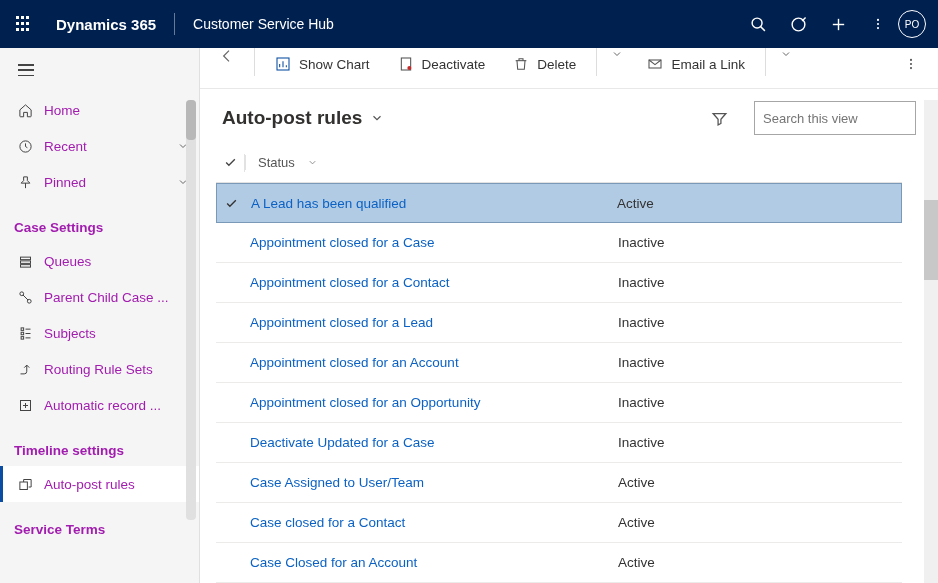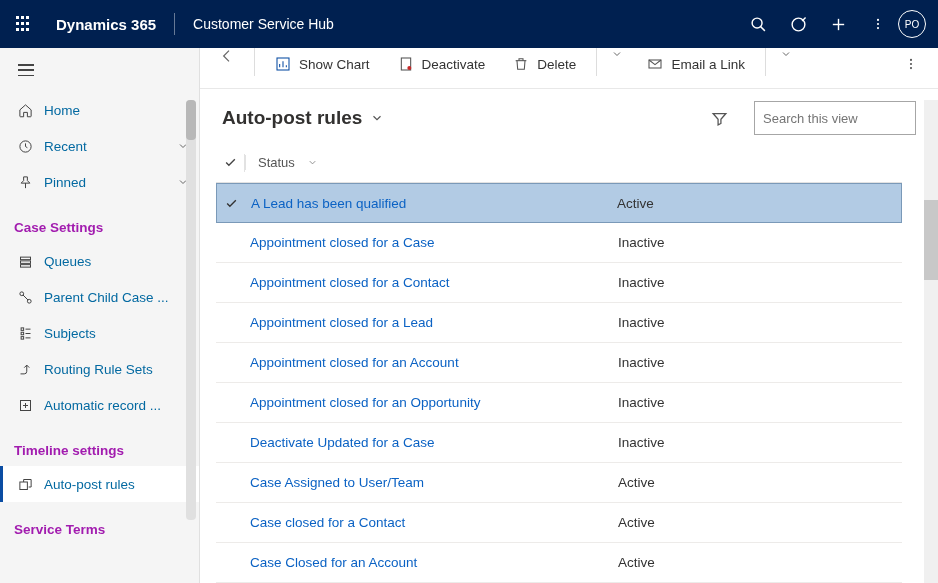--- a/index.html
+++ b/index.html
@@ -19,21 +19,21 @@
   
   .layout { display: flex; height: 535px; }
   .sidebar { width: 200px; background: #f5f5f5; border-right: 1px solid #e0e0e0; display: flex; flex-direction: column; position: relative; }
   .hamburger { height: 44px; display: flex; align-items: center; padding-left: 18px; cursor: pointer; }
   .hamburger-lines { width: 16px; height: 12px; display: flex; flex-direction: column; justify-content: space-between; }
   .hamburger-lines span { height: 1.5px; background: #444; }
   .side-scroll { width: 10px; background: #e0e0e0; border-radius: 4px; position: absolute; right: 3px; top: 52px; height: 420px; }
   .side-thumb { width: 10px; height: 40px; background: #b8b8b8; border-radius: 4px; position: absolute; top: 0; }
 
   .nav-list { flex: 1; overflow: hidden; }
-  .nav-item { display: flex; align-items: center; height: 36px; padding-left: 16px; padding-right: 10px; cursor: pointer; color: #0369a1; }
+  .nav-item { display: flex; align-items: center; height: 36px; padding-left: 16px; padding-right: 10px; cursor: pointer; color: #a21caf; }
   .nav-item.active { background: #fff; position: relative; }
   .nav-item.active::before { content:""; position:absolute; left:0; top:0; bottom:0; width:3px; background:#0b4da3; }
   .nav-icon { width: 18px; display:flex; align-items:center; justify-content:center; color:#444; margin-right: 10px; }
   .nav-label { flex:1; font-size: 13.5px; white-space: nowrap; overflow: hidden; text-overflow: ellipsis; }
   .nav-chevron { color:#666; }
   .section-title { padding: 20px 16px 8px 14px; font-size: 13.5px; font-weight: 600; color: #a21caf; }
 
   
   .main { flex:1; display:flex; flex-direction:column; position: relative; }
   .main-scroll { width: 14px; background: #f0f0f0; position: absolute; right: 0; top: 52px; bottom: 0; }

